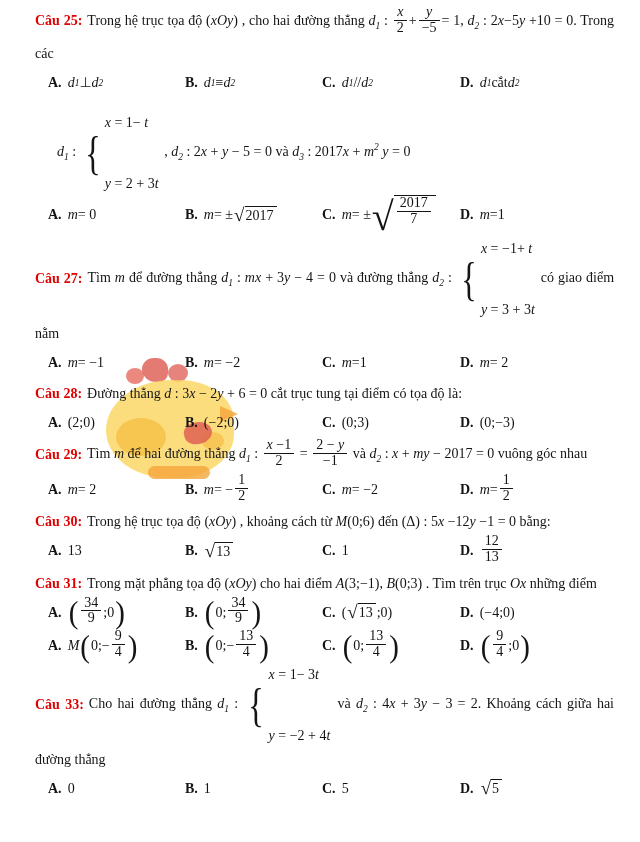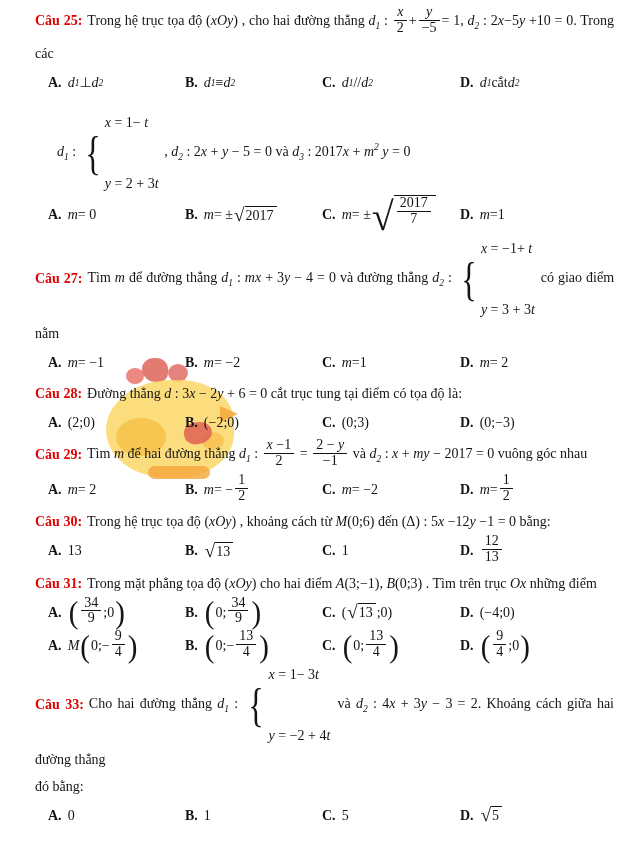--- a/index.html
+++ b/index.html
@@ -359,21 +359,20 @@
         </div>
       </div>
       <div class="q">
         <p class="qline"><span class="qlabel">Câu 33:</span><span>Cho hai đường thẳng </span><span><i>d</i></span><span class="sub">1</span><span> : </span><span class="sys">
             <span class="brace">{</span>
             <span class="lines">
               <span><i>x</i><span> = 1− 3</span><i>t</i></span>
               <span><i>y</i><span> = −2 + 4</span><i>t</i></span>
             </span>
           </span><span> và </span><span><i>d</i></span><span class="sub">2</span><span> : </span><span><span>4</span><i>x</i><span> + 3</span><i>y</i><span> − 3 = 2</span></span><span>. Khoảng cách giữa hai đường thẳng</span></p>
-        <p class="qline"><span>đó bằng:</span></p>
         <div class="answers">
           <div class="opt">
             <b class="optlabel">A.</b>
             <span>0</span>
           </div>
           <div class="opt">
             <b class="optlabel">B.</b>
             <span>1</span>
           </div>
           <div class="opt">

